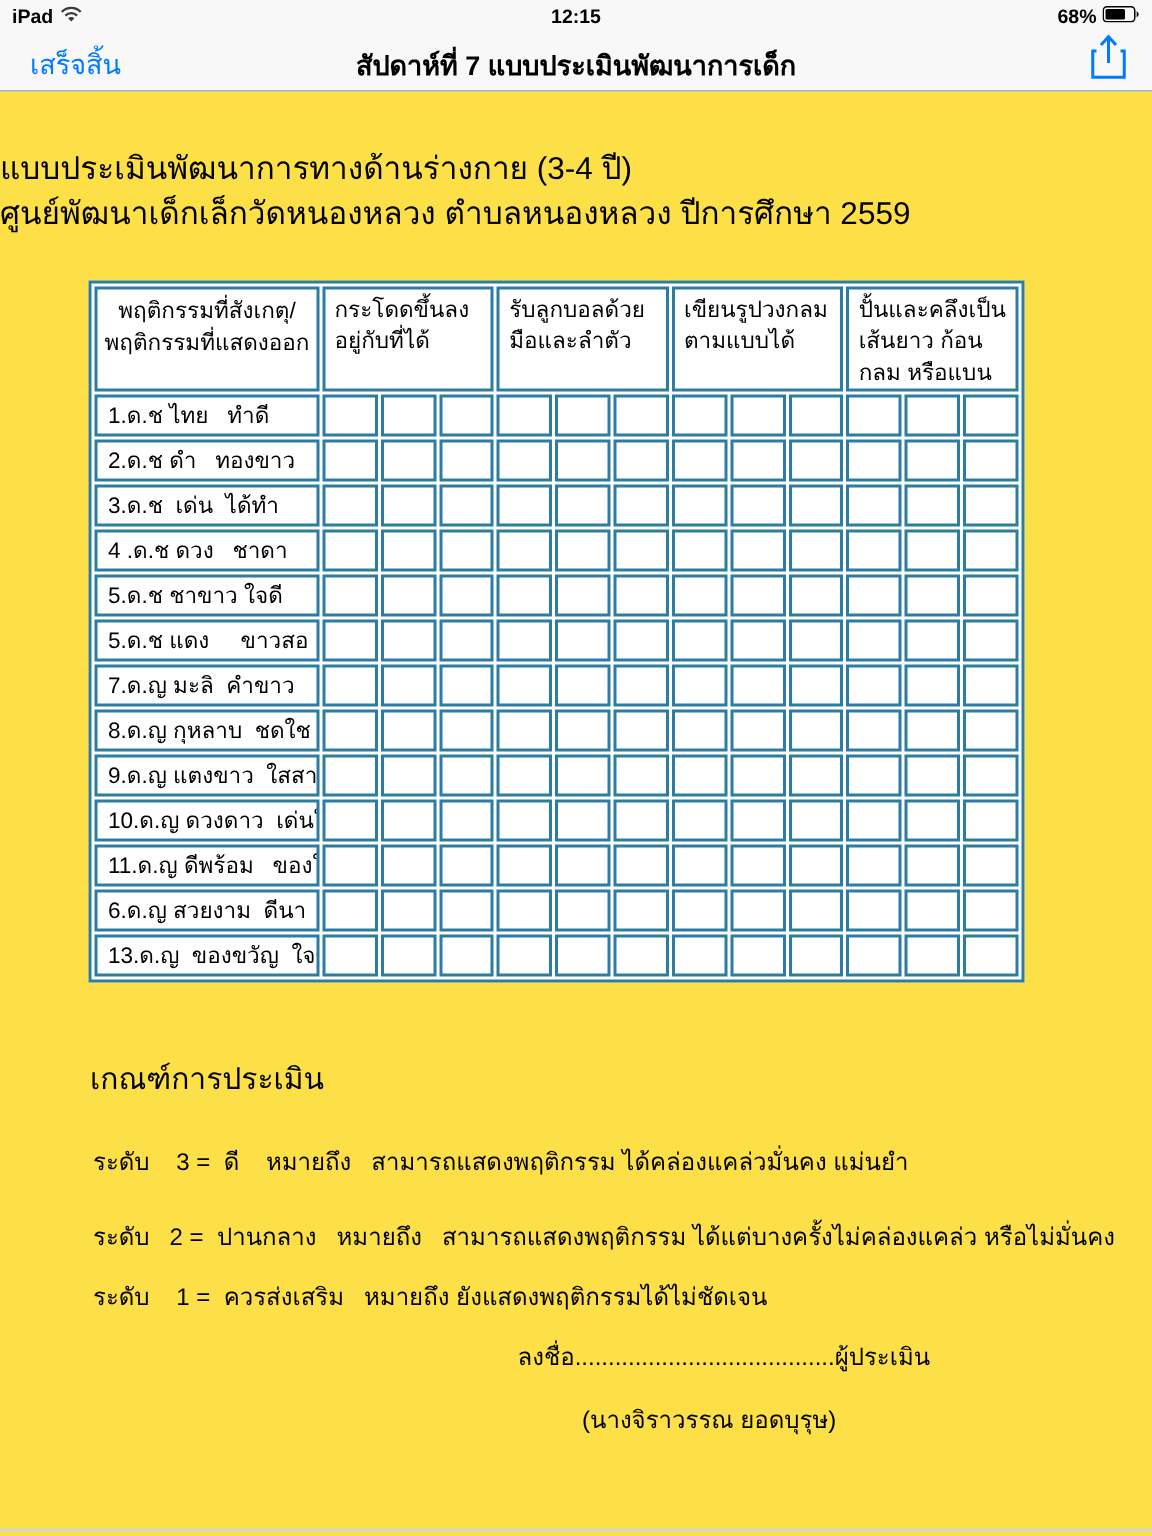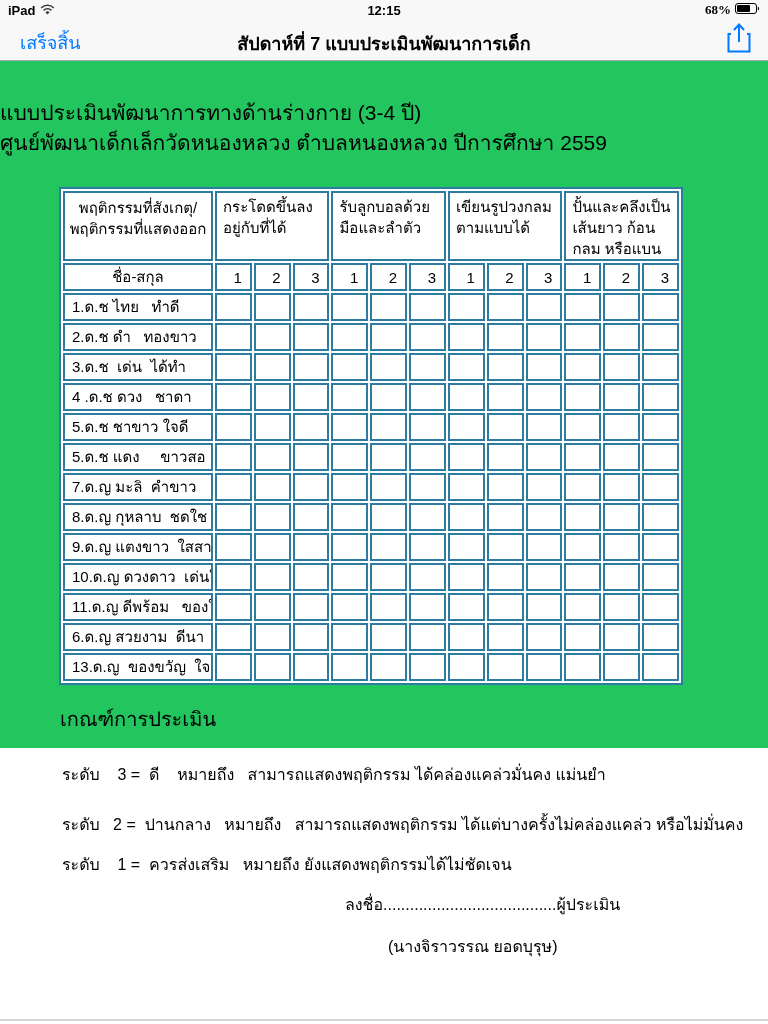--- a/index.html
+++ b/index.html
@@ -4,35 +4,35 @@
 <style>
   * { margin: 0; padding: 0; box-sizing: border-box; }
   html, body { width: 768px; height: 1024px; }
   body {
     font-family: "Liberation Sans", sans-serif;
     background: #ffffff;
     color: #000;
     position: relative;
     overflow: hidden;
   }
-  .screen { position: absolute; inset: 0; width: 768px; height: 748px; background: #22c55e; }
+  .screen { position: absolute; inset: 0; width: 768px; height: 1024px; background: #fde047; }
 
   
   .chrome {
     position: absolute; top: 0; left: 0; width: 768px; height: 61px;
     background: #f8f8f8;
     border-bottom: 1px solid #aaacae;
   }
   .statusbar {
     position: absolute; top: 0; left: 0; width: 768px; height: 20px;
     display: flex; align-items: center; font-size: 13px; font-weight: 600;
   }
   .sb-left { position: absolute; left: 8px; display: flex; align-items: center; gap: 5px; }
   .sb-center { position: absolute; left: 0; right: 0; text-align: center; }
-  .sb-right { position: absolute; right: 8px; display: flex; align-items: flex-end; gap: 4px; font-family: Liberation Serif, serif; }
+  .sb-right { position: absolute; right: 8px; display: flex; align-items: flex-end; gap: 4px; }
   .navbar { position: absolute; top: 20px; left: 0; width: 768px; height: 40px; }
   .done-btn {
     position: absolute; left: 20px; top: 8px;
     background: none; border: none; cursor: pointer;
     font-size: 18px; color: #007aff; font-family: Liberation Sans, sans-serif;
   }
   .nav-title {
     position: absolute; left: 120px; right: 120px; top: 9px;
     text-align: center; font-size: 18px; font-weight: 700;
     white-space: nowrap; overflow: hidden;
@@ -161,35 +161,20 @@
         <tr>
           <th class="beh-h">
             <div>พฤติกรรมที่สังเกตุ/</div>
             <div>พฤติกรรมที่แสดงออก</div>
           </th>
           <th class="act-h" colspan="3">กระโดดขึ้นลงอยู่กับที่ได้</th>
           <th class="act-h" colspan="3">รับลูกบอลด้วยมือและลำตัว</th>
           <th class="act-h" colspan="3">เขียนรูปวงกลมตามแบบได้</th>
           <th class="act-h" colspan="3">ปั้นและคลึงเป็นเส้นยาว ก้อนกลม หรือแบน</th>
         </tr>
-        <tr id="score-num-row">
-          <th class="name-h">ชื่อ-สกุล</th>
-        <td class="num-cell">1</td>
-            <td class="num-cell">2</td>
-            <td class="num-cell">3</td>
-            <td class="num-cell">1</td>
-            <td class="num-cell">2</td>
-            <td class="num-cell">3</td>
-            <td class="num-cell">1</td>
-            <td class="num-cell">2</td>
-            <td class="num-cell">3</td>
-            <td class="num-cell">1</td>
-            <td class="num-cell">2</td>
-            <td class="num-cell">3</td>
-          </tr>
       </thead>
       <tbody id="student-rows">
           <tr>
             <td class="name-cell">1.ด.ช ไทย   ทำดี</td>
             <td class="score-cell"></td>
             <td class="score-cell"></td>
             <td class="score-cell"></td>
             <td class="score-cell"></td>
             <td class="score-cell"></td>
             <td class="score-cell"></td>

